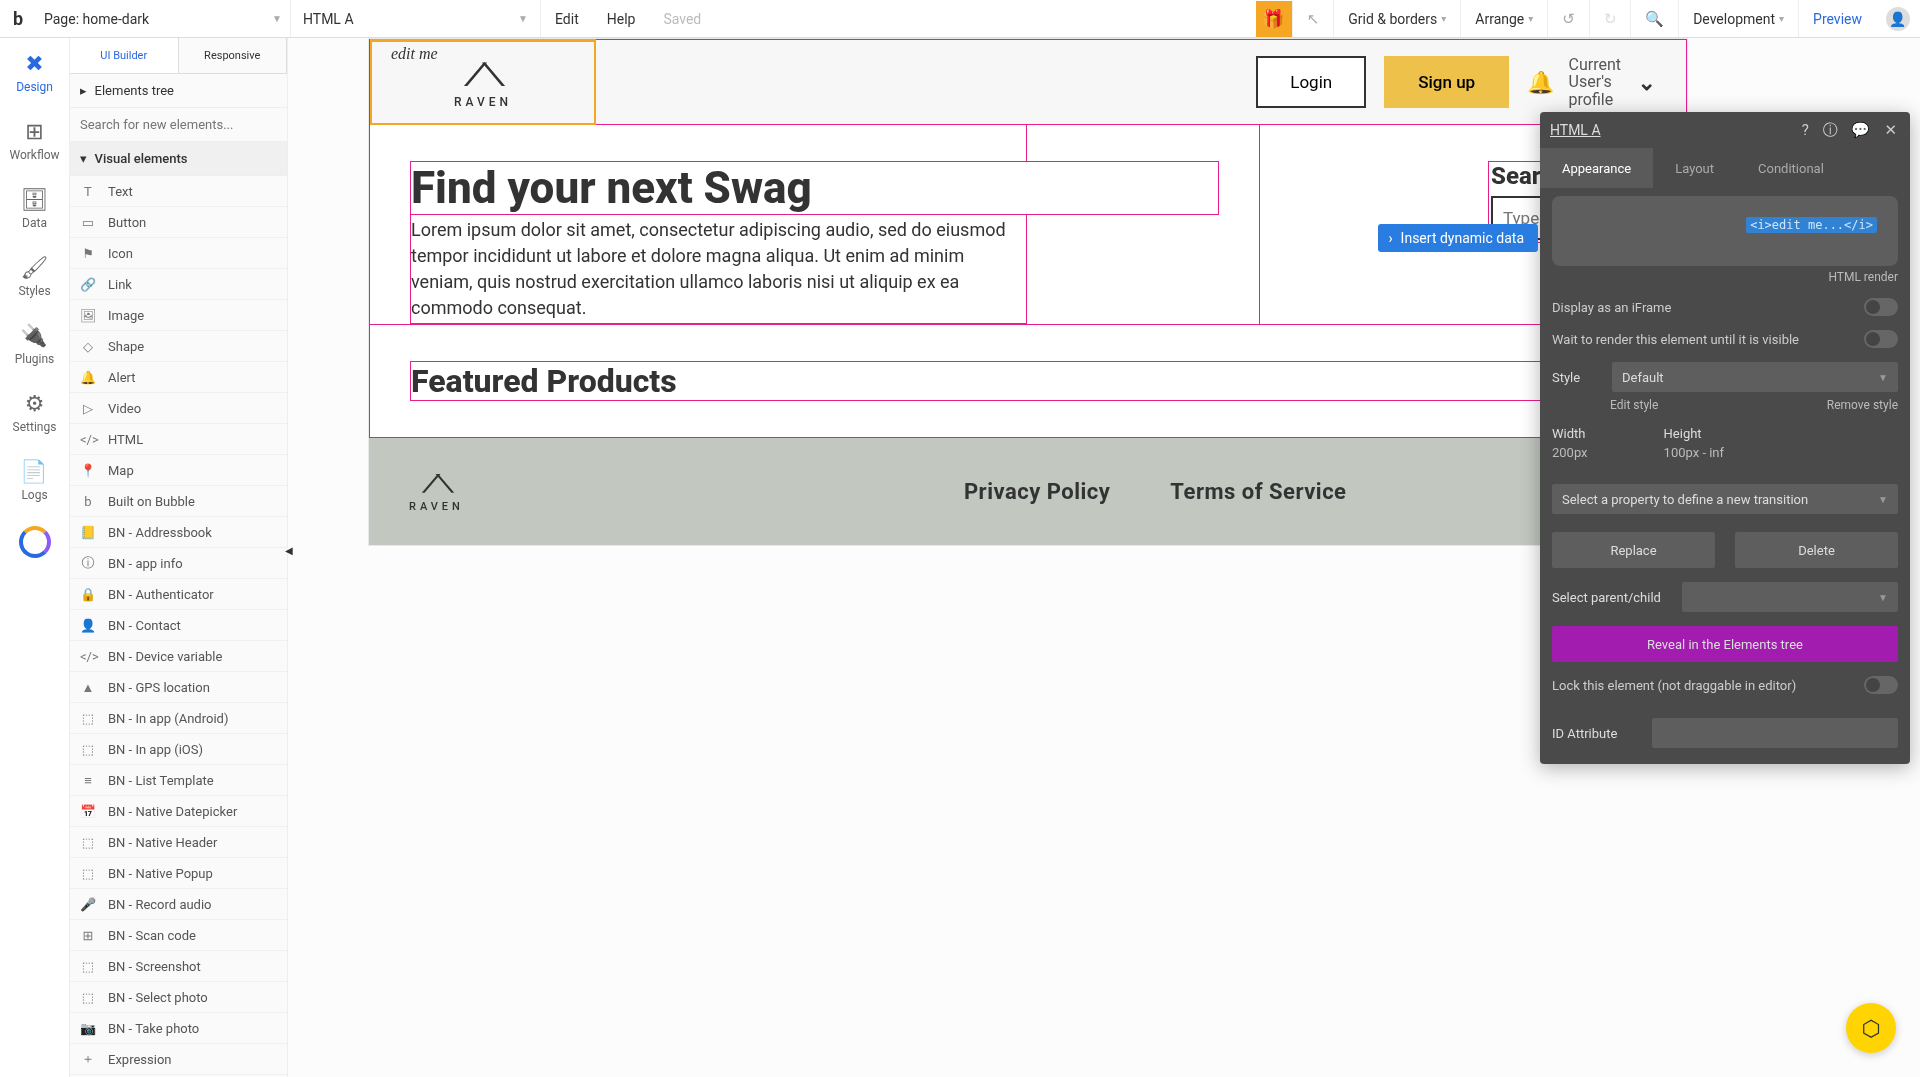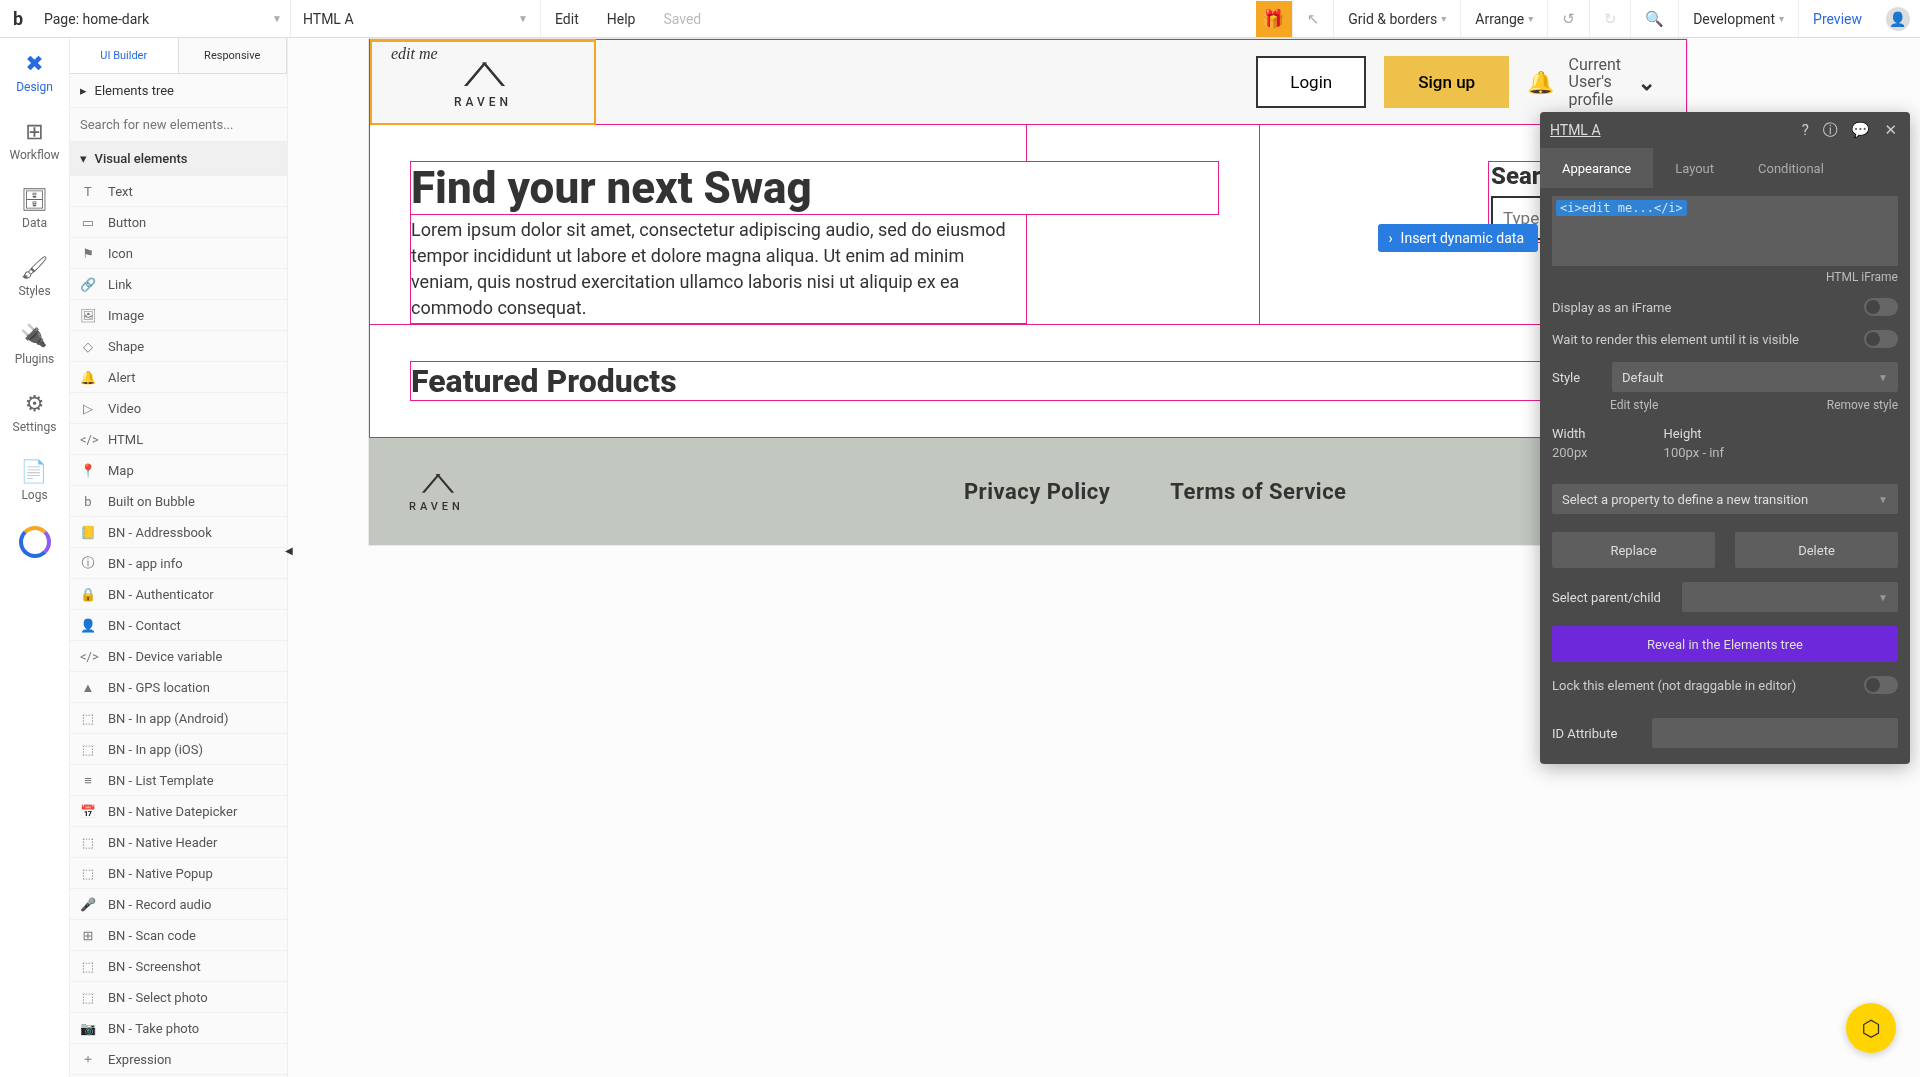--- a/index.html
+++ b/index.html
@@ -85,34 +85,34 @@
   
   
   .inspector { position:absolute; top:112px; right:10px; width:370px; background:#4a4a4a; color:#ddd; border-radius:4px; box-shadow:0 4px 20px rgba(0,0,0,0.3); z-index:20; font-size:13px;}
   .insp-header { height:36px; display:flex; align-items:center; padding:0 10px; gap:8px;}
   .insp-title { text-decoration:underline; flex:1; font-size:14px;}
   .insp-hicon { cursor:pointer; font-size:15px; color:#ccc; padding:0 3px;}
   .insp-tabs { display:flex; height:40px;}
   .insp-tab { flex:0 0 auto; padding:0 22px; display:flex; align-items:center; cursor:pointer; color:#aaa;}
   .insp-tab.active { background:#5a5a5a; color:#fff;}
   .insp-body { padding:8px 12px 16px 12px;}
-  .code-area { background:#5e5e5e; min-height:70px; padding:4px; border-radius:0; position:relative;}
+  .code-area { background:#5e5e5e; min-height:70px; padding:21px; border-radius:8px; position:relative;text-align:right;}
   .code-chip { background:#3282d4; color:#cfe5fa; font-size:12px; padding:1px 4px; border-radius:2px; font-family:monospace;}
   .html-editor-link { text-align:right; font-size:12px; color:#bbb; margin-top:4px;}
   .insp-row { display:flex; align-items:center; margin-top:14px; gap:10px;}
   .insp-label { flex:1; color:#ccc;}
   .toggle { width:34px; height:18px; background:#666; border-radius:9px; position:relative;}
   .toggle::after { content:''; position:absolute; width:14px; height:14px; background:#444; border-radius:50%; top:2px; left:2px;}
   .select-box { background:#5e5e5e; height:30px; border-radius:2px; display:flex; align-items:center; padding:0 10px; justify-content:space-between; flex:1;}
   .sub-links { display:flex; justify-content:space-between; margin-top:6px; font-size:12px; color:#bbb;}
   .dim-grid { display:flex; gap:76px; margin-top:14px;}
   .dim-col { display:flex; flex-direction:column; gap:4px;}
   .btn-row { display:flex; gap:20px; margin-top:18px;}
   .insp-btn { flex:1; background:#5e5e5e; height:36px; display:flex; align-items:center; justify-content:center; border-radius:2px; cursor:pointer;}
-  .full-btn { background:#6d28d9; height:36px; display:flex; align-items:center; justify-content:center; border-radius:2px; margin-top:14px; cursor:pointer;}
+  .full-btn { background:#a21caf; height:36px; display:flex; align-items:center; justify-content:center; border-radius:2px; margin-top:14px; cursor:pointer;}
   .id-input { background:#5e5e5e; height:30px; flex:1; border-radius:2px;}
   
   .dyn-popup { position:absolute; top:224px; right:382px; background:#2a7de0; color:#fff; padding:6px 14px 6px 10px; border-radius:3px; display:flex; align-items:center; gap:8px; cursor:pointer; z-index:30; font-size:14px;}
   
   .fab { position:absolute; bottom:24px; right:24px; width:50px; height:50px; border-radius:50%; background:#ffd400; display:flex; align-items:center; justify-content:center; font-size:22px; box-shadow:0 2px 8px rgba(0,0,0,0.2); cursor:pointer;}
   .arrow { color:#aaa; font-size:15px;}
   
   
   .page-outer { position:relative; width:1480px; }
 </style>
@@ -413,21 +413,21 @@
   </div>
   <div class="insp-tabs">
     <div class="insp-tab active">Appearance</div>
     <div class="insp-tab">Layout</div>
     <div class="insp-tab">Conditional</div>
   </div>
   <div class="insp-body">
     <div class="code-area">
       <span class="code-chip">&lt;i&gt;edit me...&lt;/i&gt;</span>
     </div>
-    <div class="html-editor-link">HTML iFrame</div>
+    <div class="html-editor-link">HTML render</div>
 
     <div class="insp-row">
       <span class="insp-label">Display as an iFrame</span>
       <div class="toggle"></div>
     </div>
     <div class="insp-row">
       <span class="insp-label">Wait to render this element until it is visible</span>
       <div class="toggle"></div>
     </div>
 

